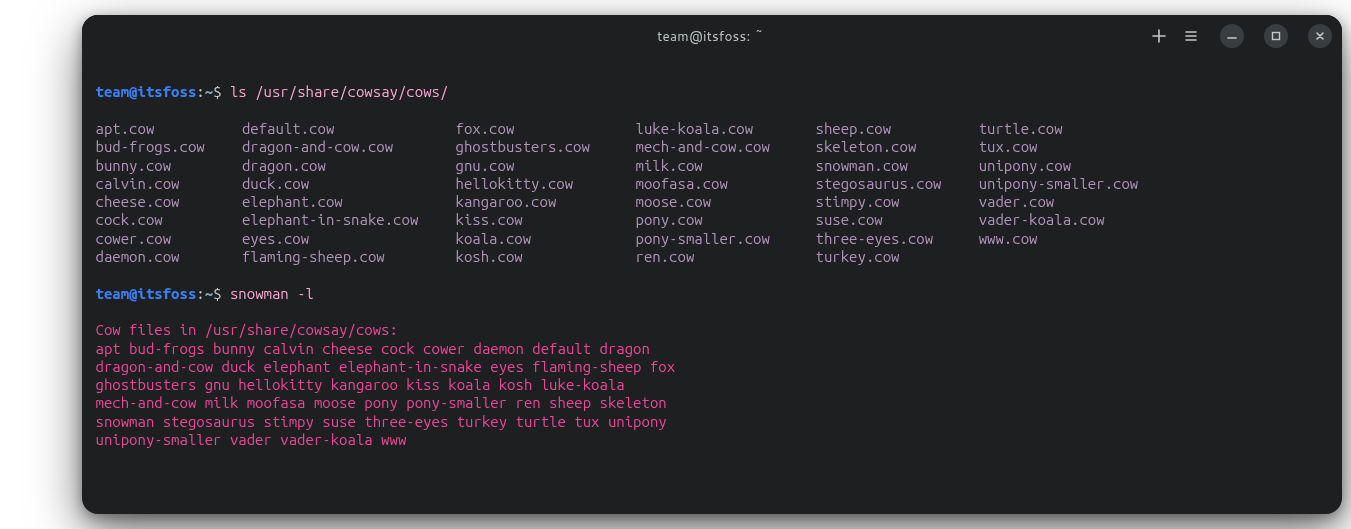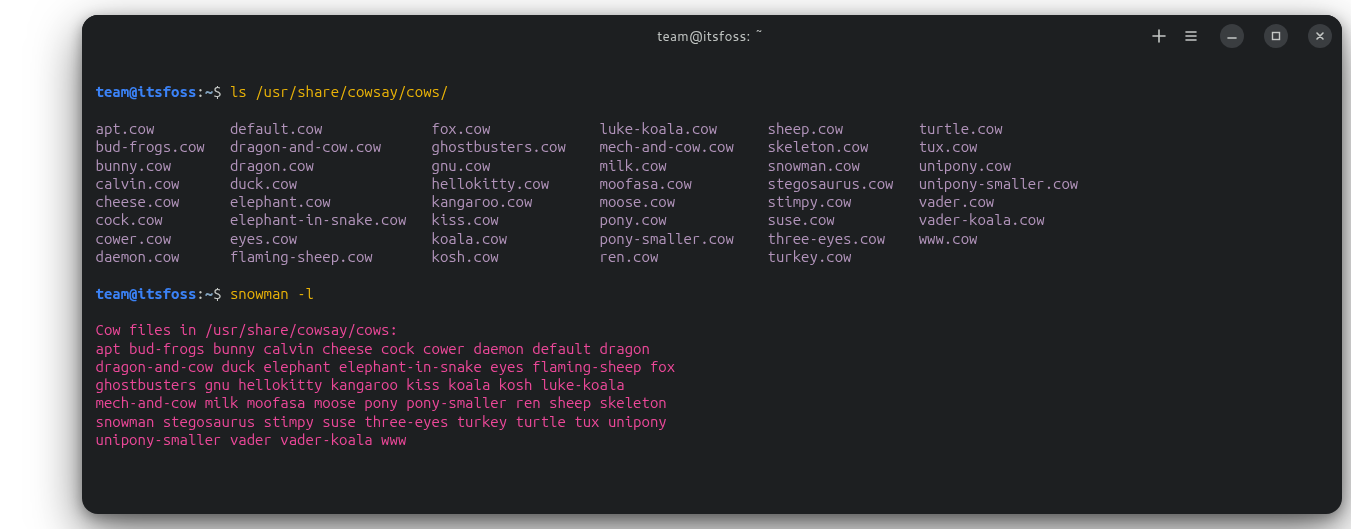--- a/index.html
+++ b/index.html
@@ -67,27 +67,27 @@
   }
   .titlebar .controls svg { display:block; }
 
   .term {
     padding: 8px 14px 28px 14px;
     white-space: pre;
   }
   .prompt-user { color: #3b82f6; font-weight: bold; }
   .prompt-sep  { color: #c5c8c6; }
   .prompt-path { color: #81a2be; font-weight: bold; }
-  .cmd         { color: #eab308; }
+  .cmd         { color: #f9a8d4; }
   .file        { color: #b294bb; }
   .plain       { color: #ec4899; }
 
   .cols {
     display: flex;
-    gap: 0;
+    gap: 12px;
   }
   .col { display:block; }
   .col .cell { display:block; }
 
   .cursor {
     display:inline-block;
     width: 8px;
     height: 16px;
     border: 1px solid #c5c8c6;
     vertical-align: text-bottom;

